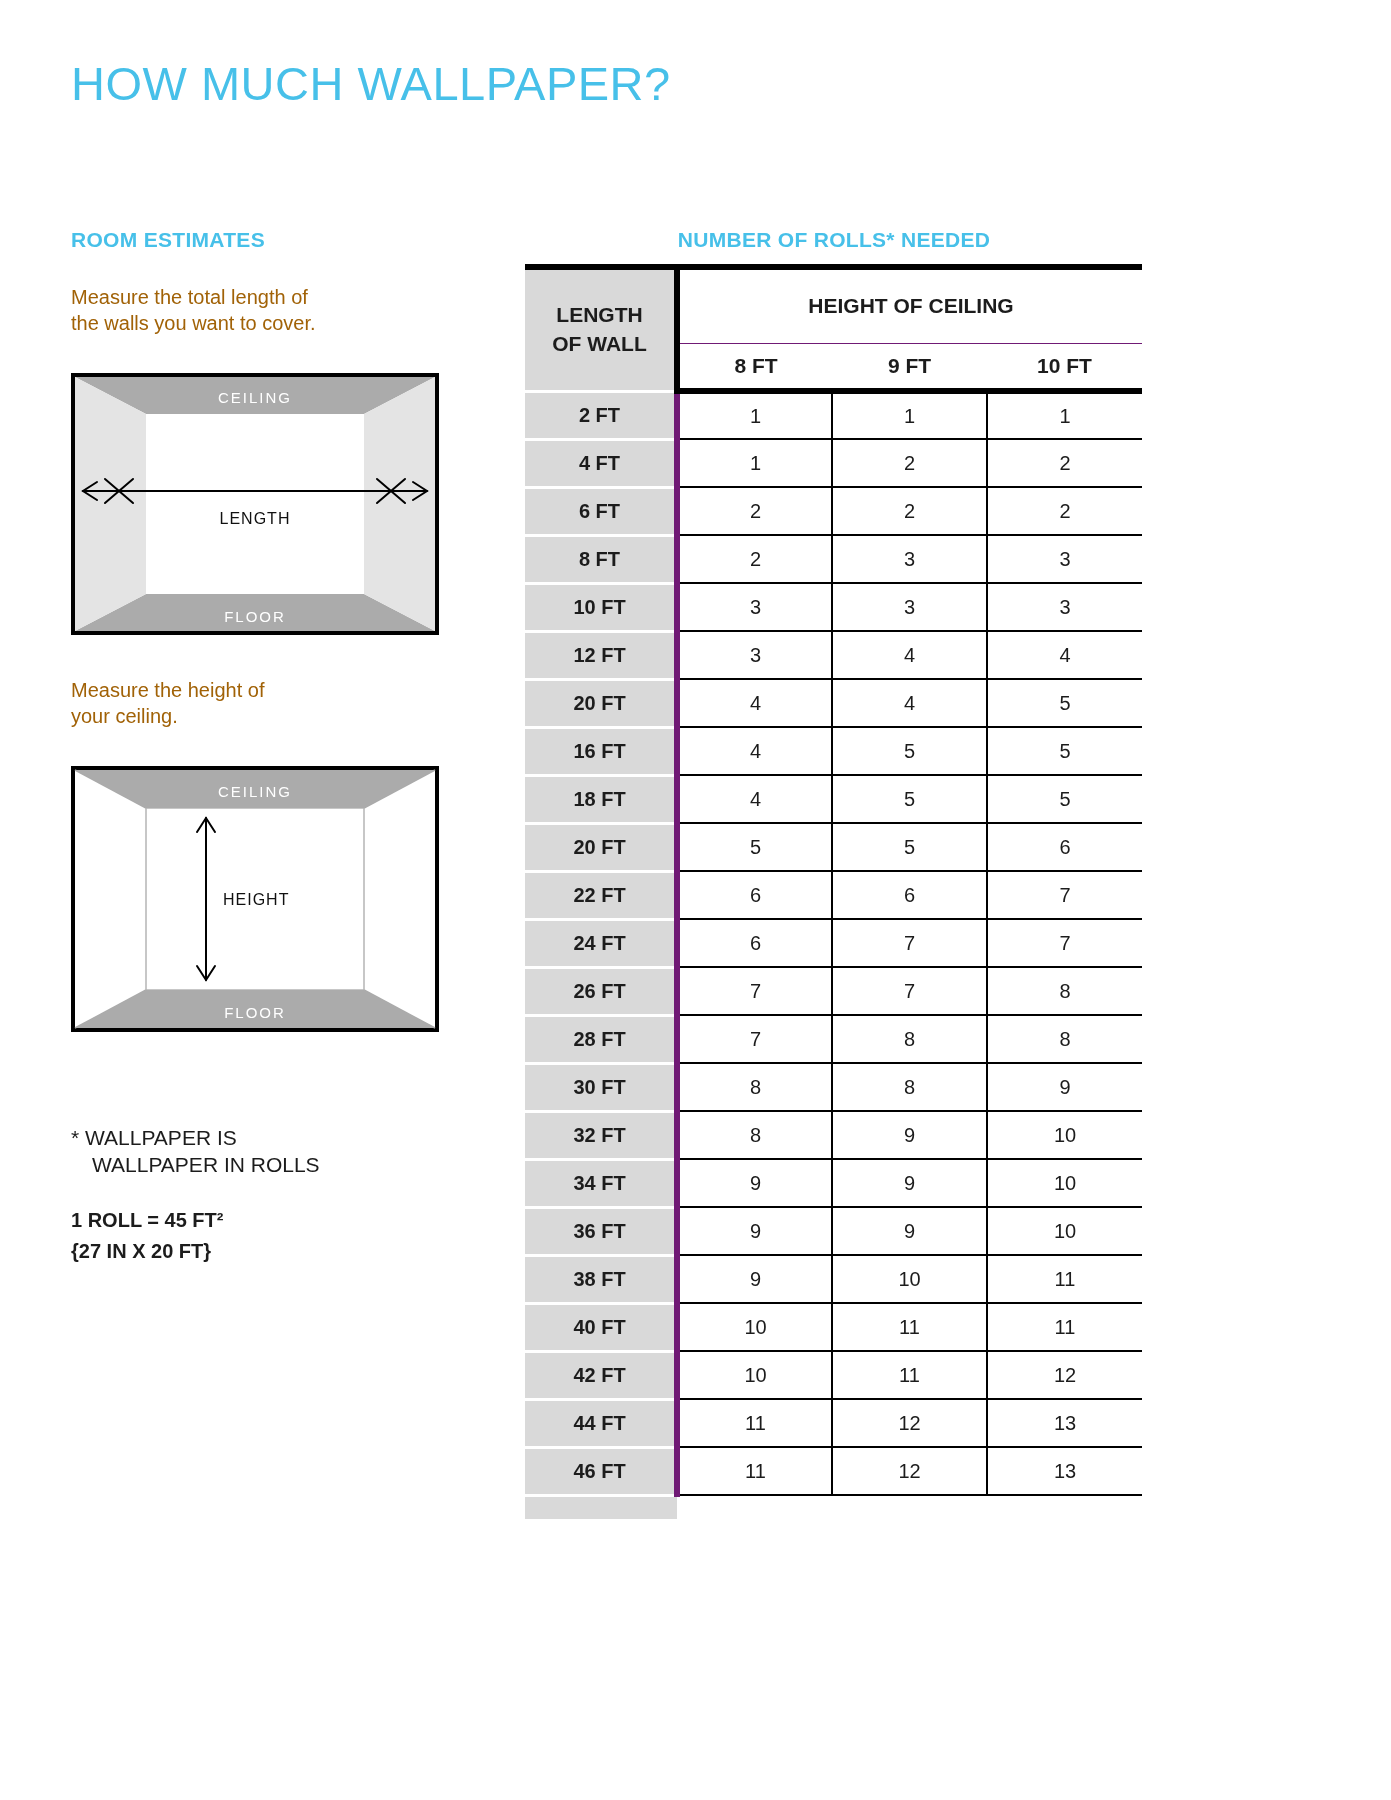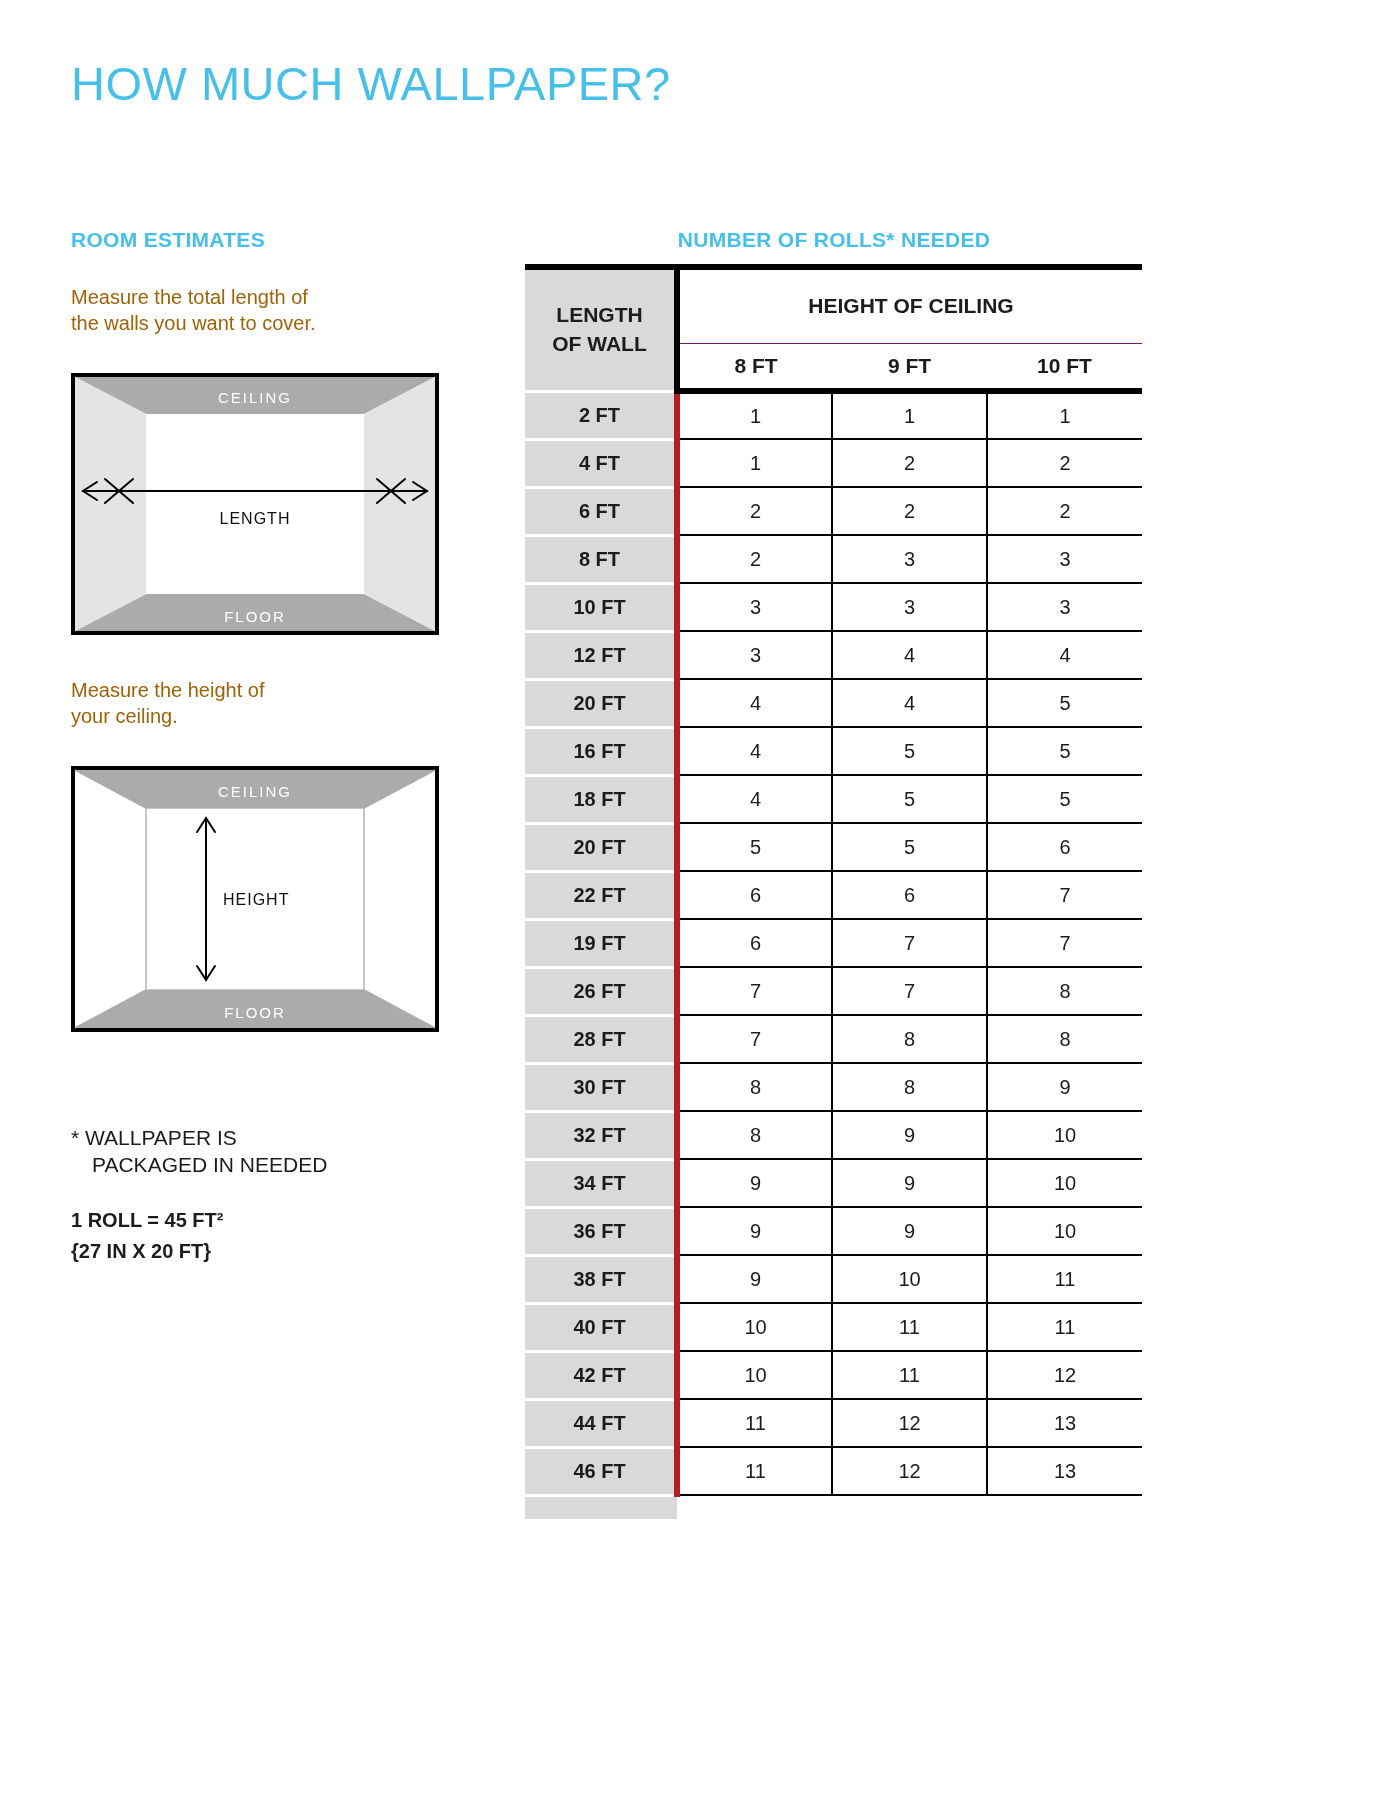--- a/index.html
+++ b/index.html
@@ -58,21 +58,21 @@
   th.group {
     background:#fff; font-weight:bold; font-size:21px; height:76px;
     border-top:6px solid #000; border-bottom:1px solid #701a75;
   }
   th.sub {
     background:#fff; font-weight:bold; font-size:21px; height:48px;
     border-bottom:6px solid #000;
   }
   td.row-label {
     background:var(--cell-gray); font-weight:bold; font-size:20px; height:48px;
-    border-right:6px solid #b91c1c; border-bottom:3px solid #fff;
+    border-right:6px solid #701a75; border-bottom:3px solid #fff;
   }
   td.data-cell {
     background:#fff; font-size:20px; height:48px;
     border-bottom:2px solid #000;
   }
   td.data-cell + td.data-cell { border-left:2px solid #000; }
   td.tail-label { background:var(--cell-gray); height:24px; border:none; }
   td.tail-empty { background:#fff; border:none; }
 </style>
 </head>
@@ -126,21 +126,21 @@
         <line class="dim-line" x1="135" y1="52" x2="135" y2="214"></line>
         <polyline class="dim-line" points="126,66 135,52 144,66"></polyline>
         <polyline class="dim-line" points="126,200 135,214 144,200"></polyline>
       </g>
       <text class="dim-label" x="152" y="139" text-anchor="start">HEIGHT</text>
     </svg>
 
 
     <div class="footnote">
       <div>* WALLPAPER IS</div>
-      <div class="indent">PACKAGED IN NEEDED</div>
+      <div class="indent">WALLPAPER IN ROLLS</div>
     </div>
 
     <div class="roll-info">
       <div>1 ROLL = 45 FT²</div>
       <div>{27 IN X 20 FT}</div>
     </div>
   </div>
 
   <div class="right-col">
     <h2 class="section-heading">NUMBER OF ROLLS* NEEDED</h2>
@@ -219,21 +219,21 @@
             <td class="data-cell">5</td>
             <td class="data-cell">6</td>
           </tr>
           <tr>
             <td class="row-label">22 FT</td>
             <td class="data-cell">6</td>
             <td class="data-cell">6</td>
             <td class="data-cell">7</td>
           </tr>
           <tr>
-            <td class="row-label">19 FT</td>
+            <td class="row-label">24 FT</td>
             <td class="data-cell">6</td>
             <td class="data-cell">7</td>
             <td class="data-cell">7</td>
           </tr>
           <tr>
             <td class="row-label">26 FT</td>
             <td class="data-cell">7</td>
             <td class="data-cell">7</td>
             <td class="data-cell">8</td>
           </tr>

